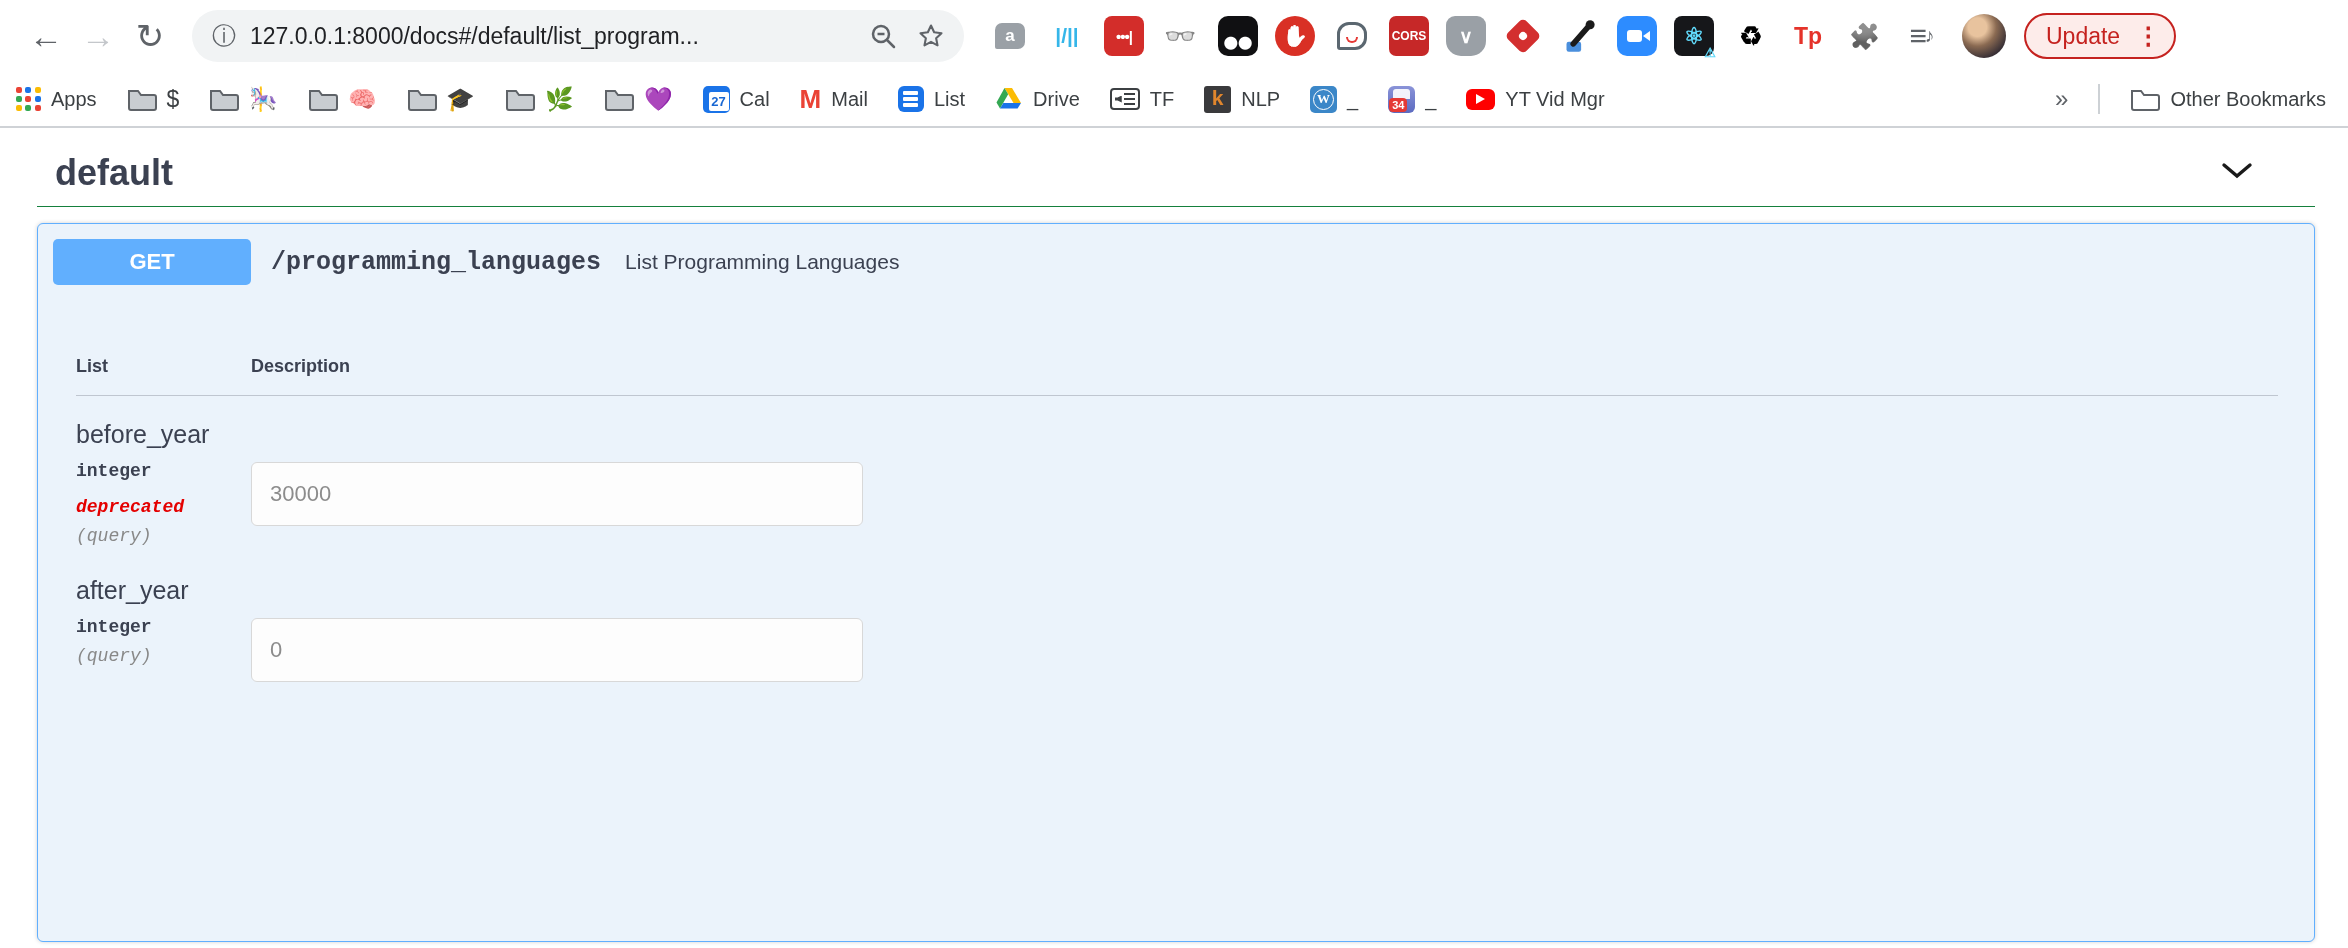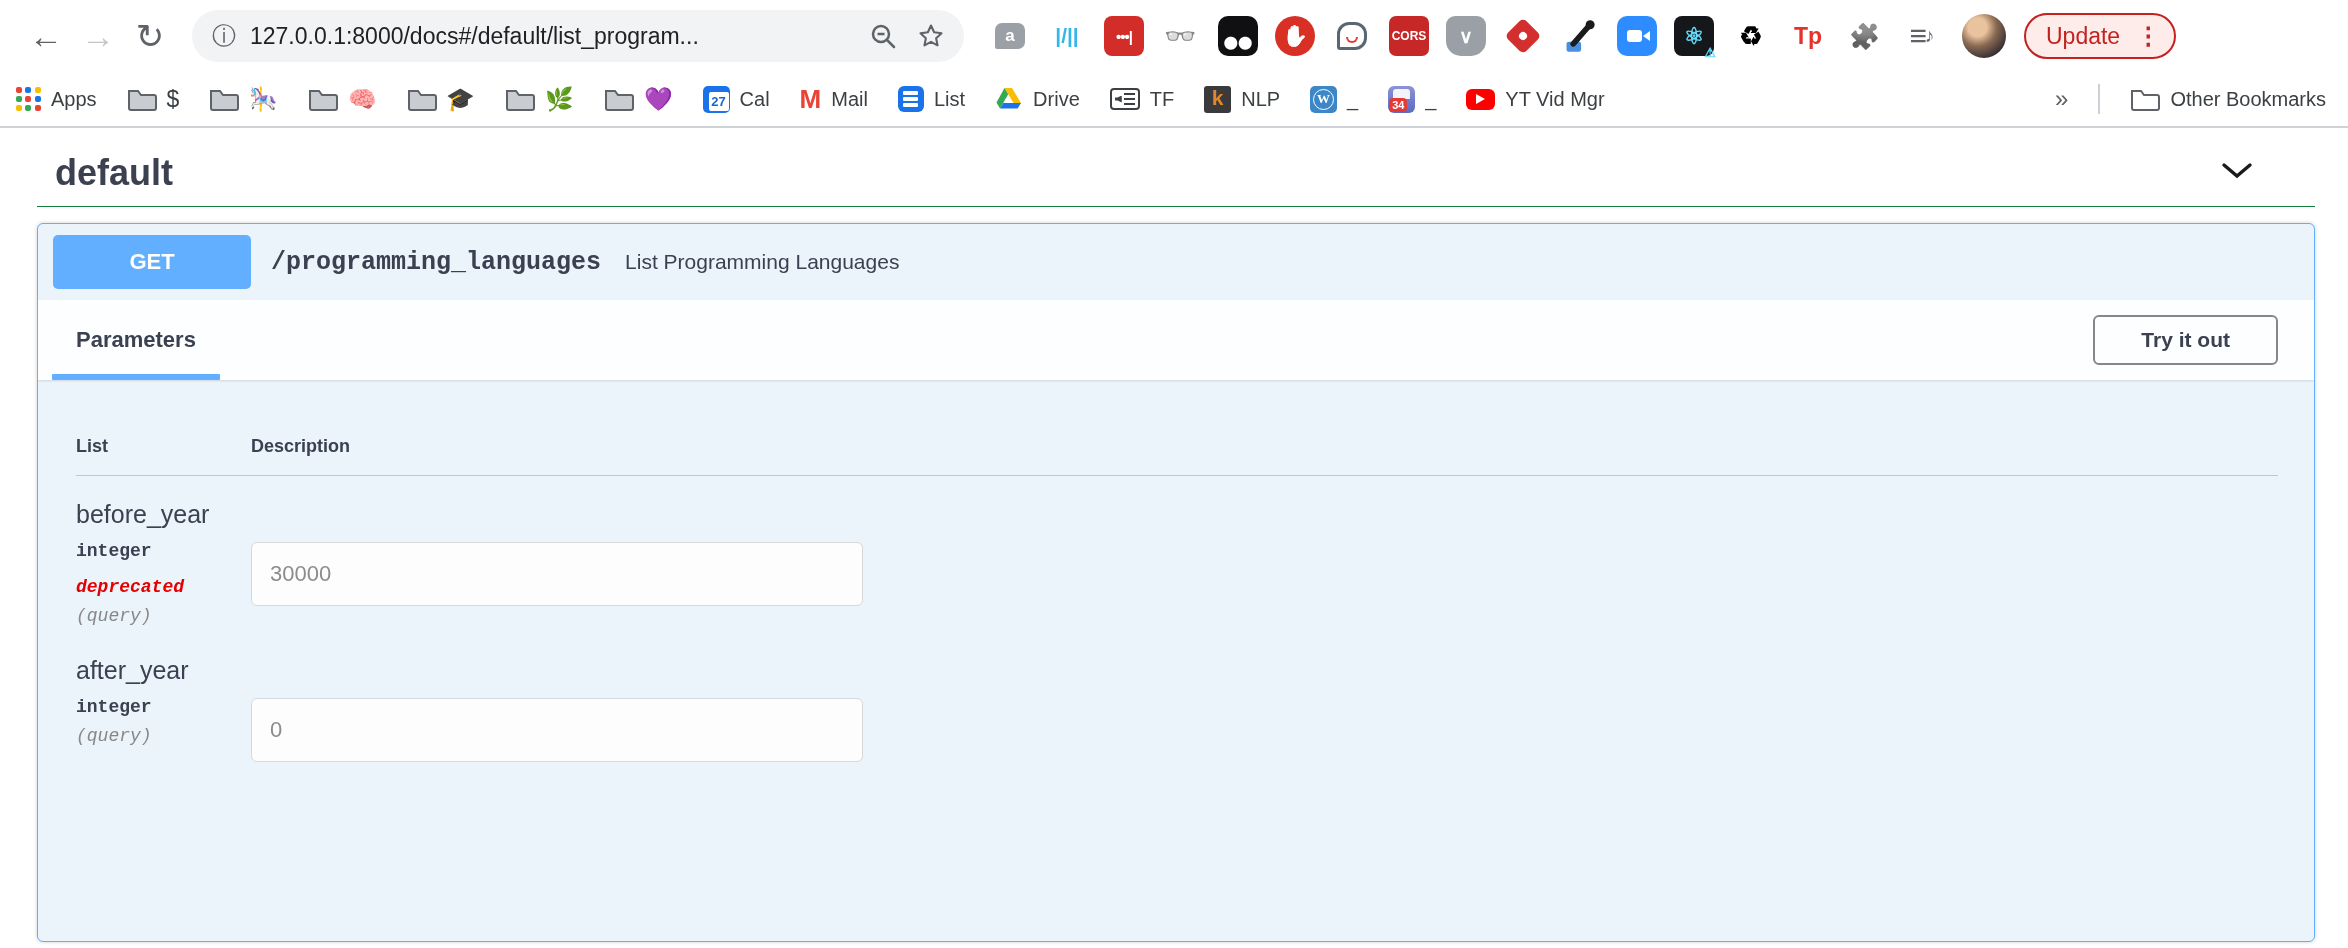--- a/index.html
+++ b/index.html
@@ -106,21 +106,21 @@
   .page { height:820px; background:#fff; }
   .tag-header { margin:14px 33px 0 37px; padding:10px 18px 12px 18px;
                 display:flex; align-items:center; justify-content:space-between;
                 border-bottom:1px solid #15803d; }
   .tag-title { font-size:36px; font-weight:bold; color:#3b4151; }
   .tag-chevron { margin-right:44px; }
 
   .opblock { margin:16px 33px 0 37px; height:719px; background:#ebf3fb;
              border:1.5px solid #61affe; border-radius:6px; box-shadow:0 0 4px rgba(0,0,0,.18); overflow:hidden; }
   .op-summary { height:76px; display:flex; align-items:center; padding:0 15px; gap:20px; }
-  .method-badge { width:198px; height:54px; background:#61affe; border-radius:5px; color:#fff;
+  .method-badge { width:198px; height:46px; background:#61affe; border-radius:5px; color:#fff;
              font-size:22px; font-weight:bold; display:flex; align-items:center; justify-content:center; }
   .op-path { font-family:"Liberation Mono", monospace; font-weight:bold; font-size:25px; color:#3b4151; }
   .op-summary-text { font-size:21px; color:#3b4151; margin-left:4px; }
 
   .section-header { height:80px; background:rgba(255,255,255,.85); display:flex; align-items:center;
              justify-content:space-between; padding:0 36px 0 38px; box-shadow:0 1px 2px rgba(0,0,0,.12);
              position:relative; }
   .tab-item { position:relative; height:100%; display:flex; align-items:center;
              font-size:22px; font-weight:bold; color:#3b4151; }
   .tab-item::after { content:''; position:absolute; left:-24px; right:-24px; bottom:0; height:6px;
@@ -358,24 +358,20 @@
   </div>
 
   <div class="opblock">
 
     <div class="op-summary">
       <span class="method-badge">GET</span>
       <span class="op-path">/programming_languages</span>
       <span class="op-summary-text">List Programming Languages</span>
     </div>
 
-    <div class="section-header">
-      <span class="tab-item">Parameters</span>
-      <button class="tryout-btn">Try it out</button>
-    </div>
 
     <div class="params">
       <div class="params-header">
         <div class="col-name th">List</div>
         <div class="col-desc th">Description</div>
       </div>
 
       <div class="param-row row-1">
         <div class="col-name">
           <div class="param-name">before_year</div>

